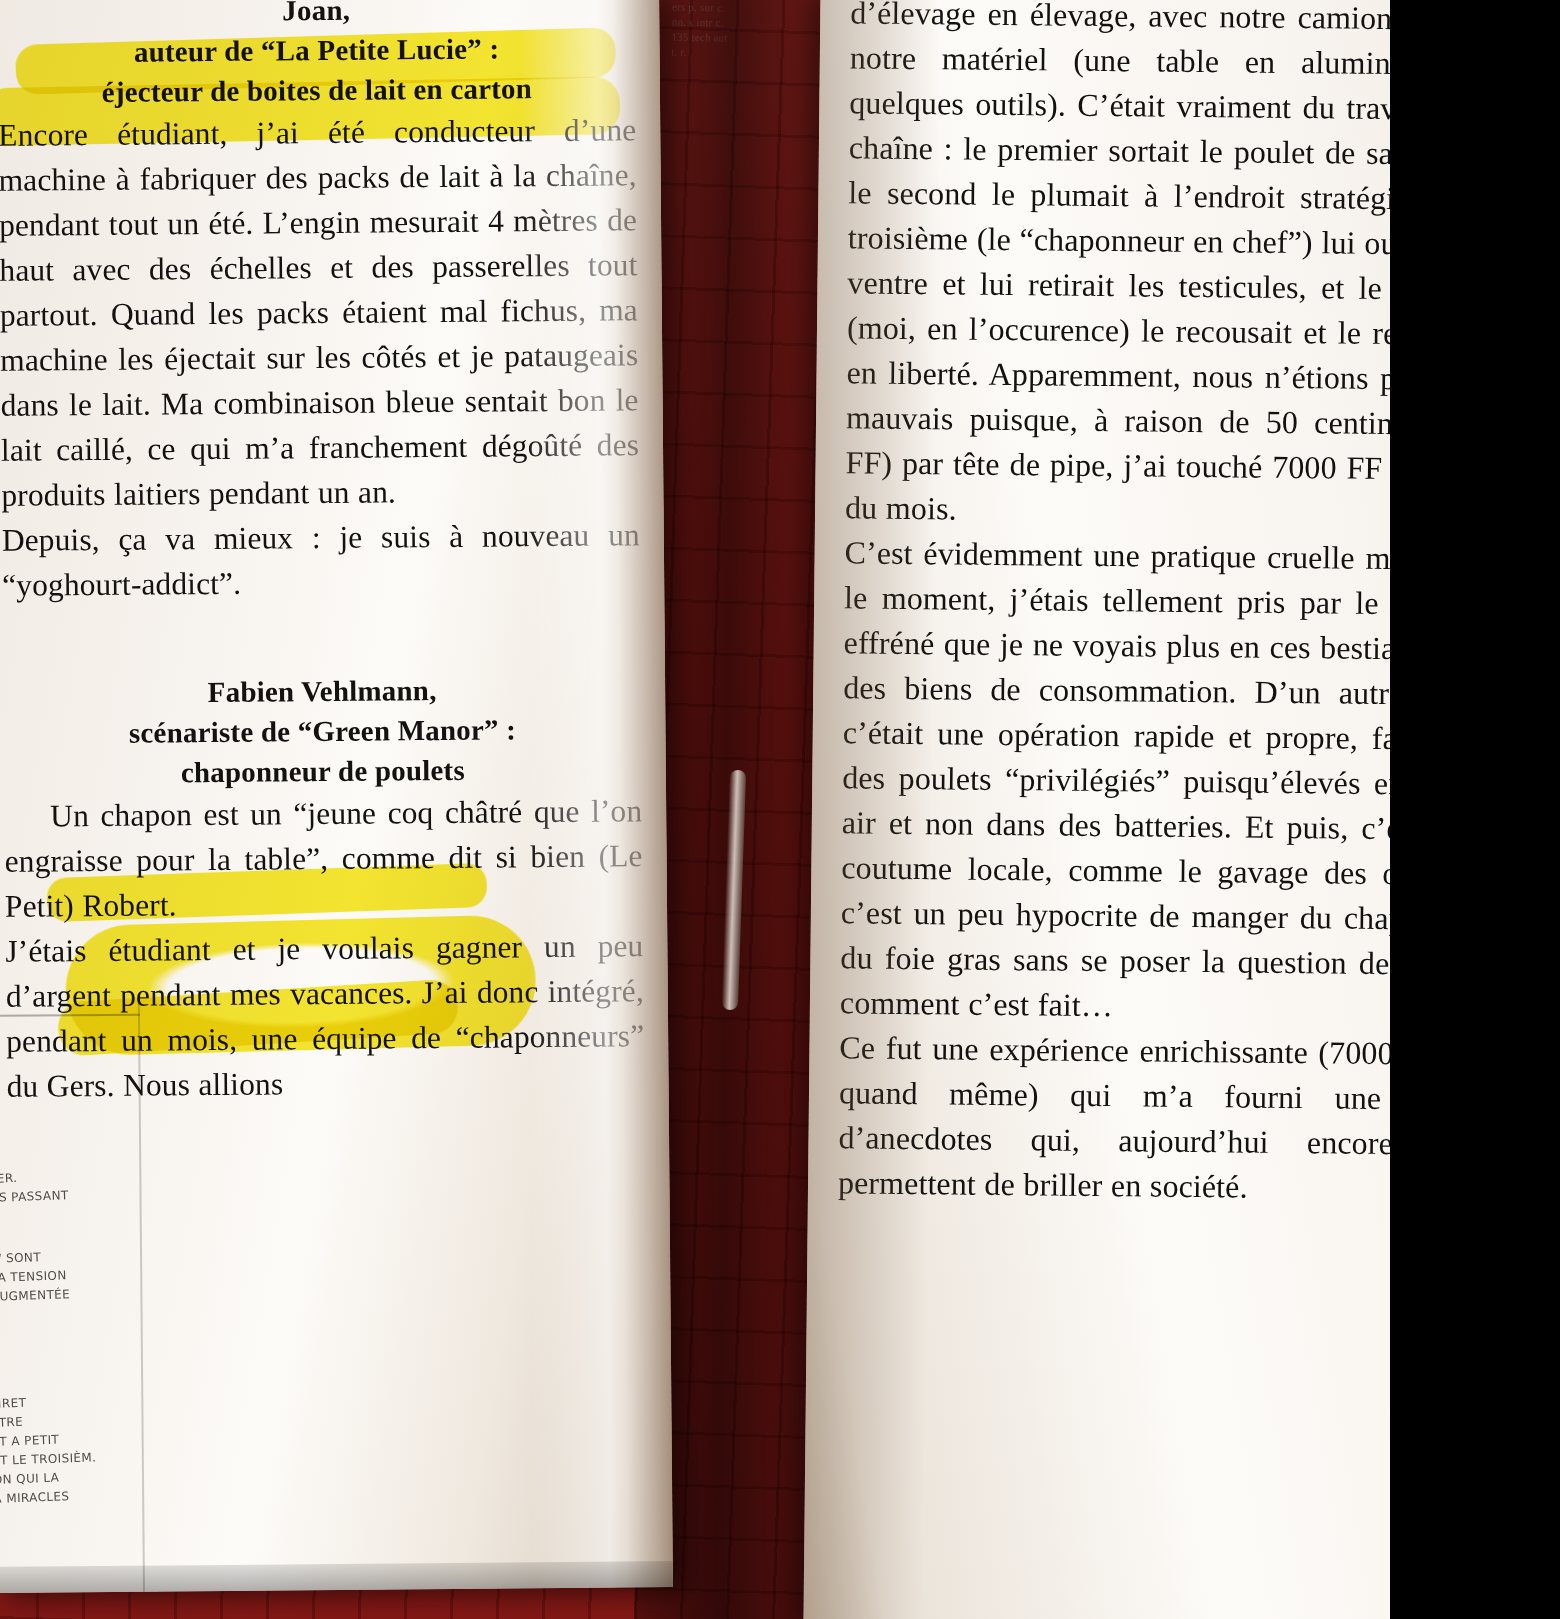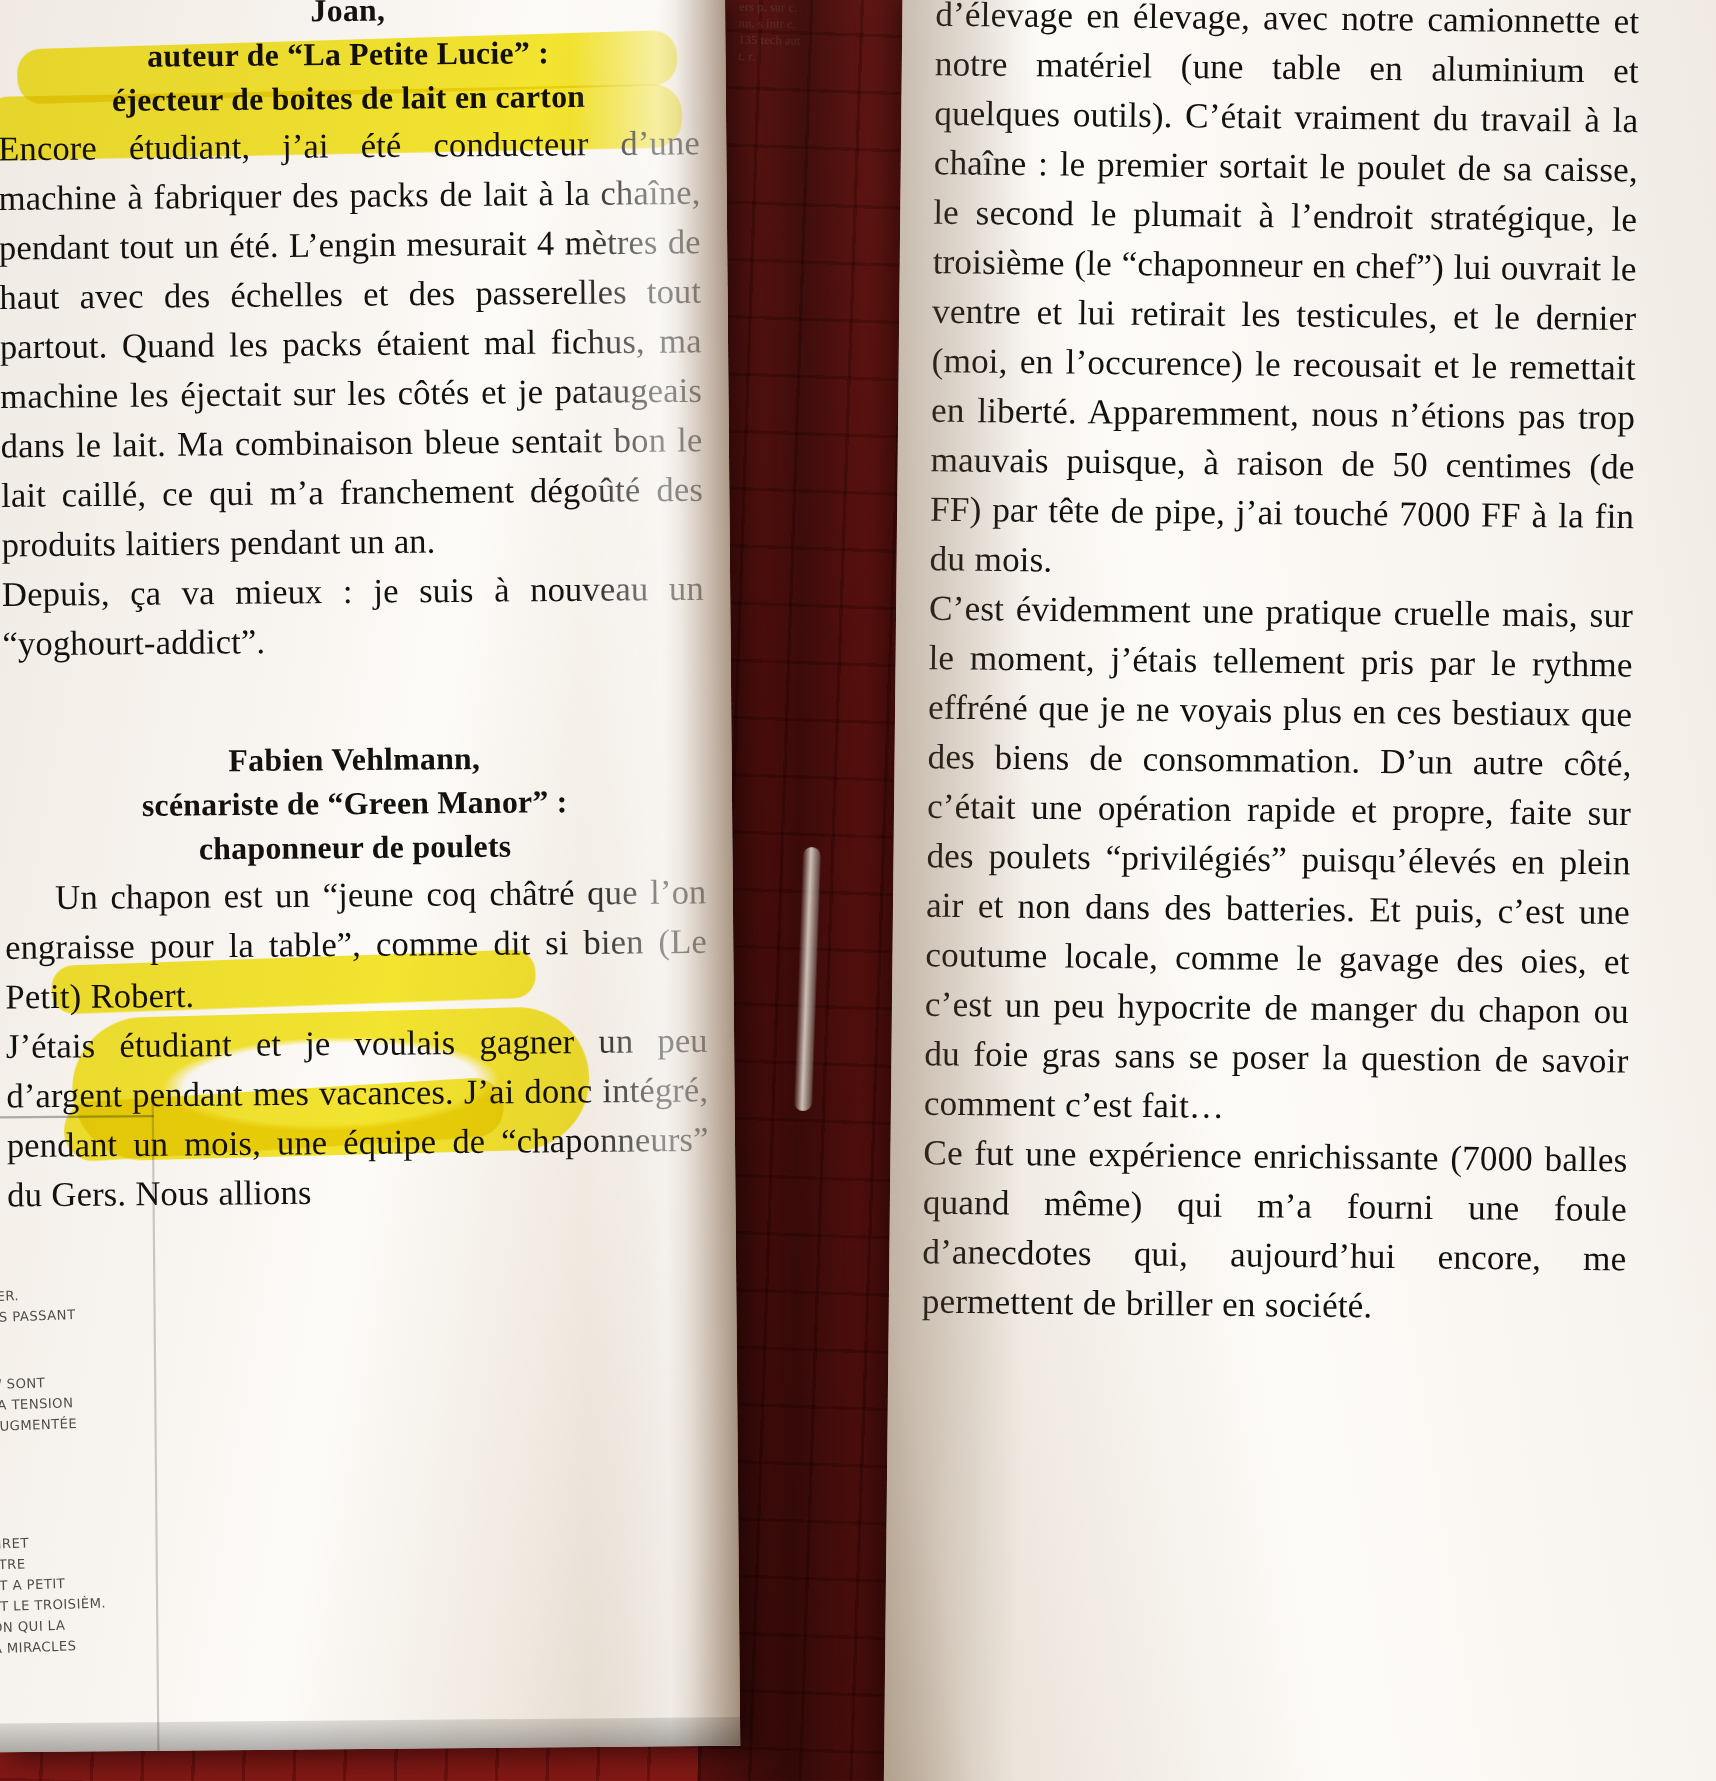--- a/index.html
+++ b/index.html
@@ -9,21 +9,21 @@
   }
   body {
     width: 1560px;
     height: 1619px;
     overflow: hidden;
     font-family: "Liberation Serif", serif;
   }
 
   #page {
     position: relative;
-    width: 1560px;
+    width: 1390px;
     height: 1619px;
     overflow: hidden;
     background: #ef4444;
   }
 
   
   .bg-red {
     position: absolute;
     inset: 0;
     background:

